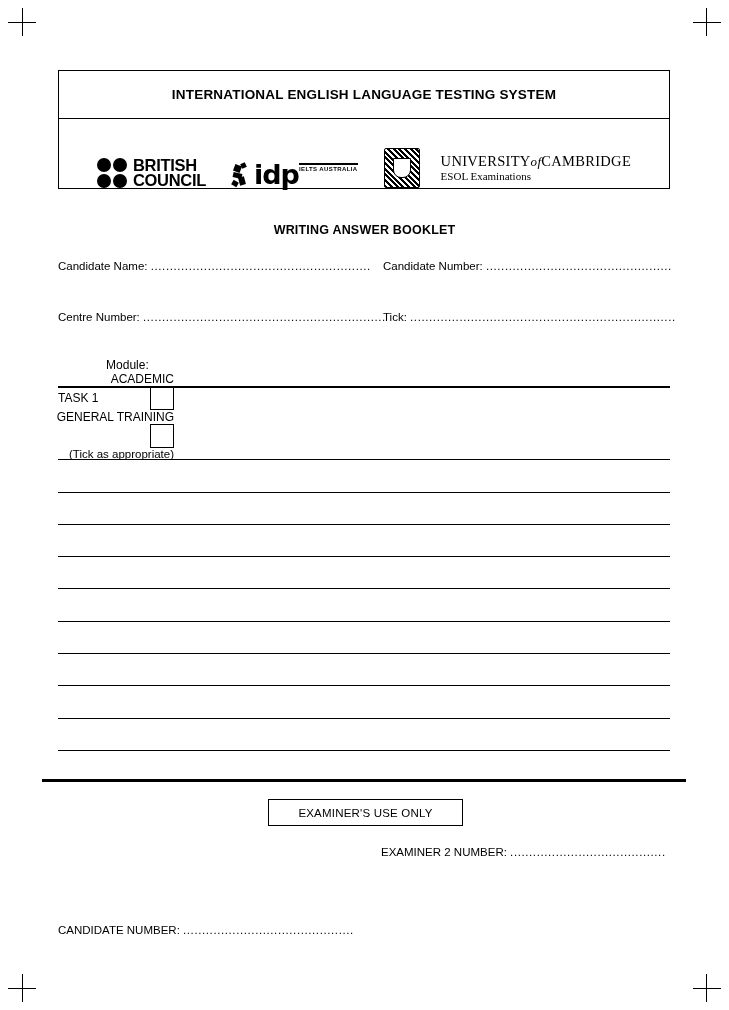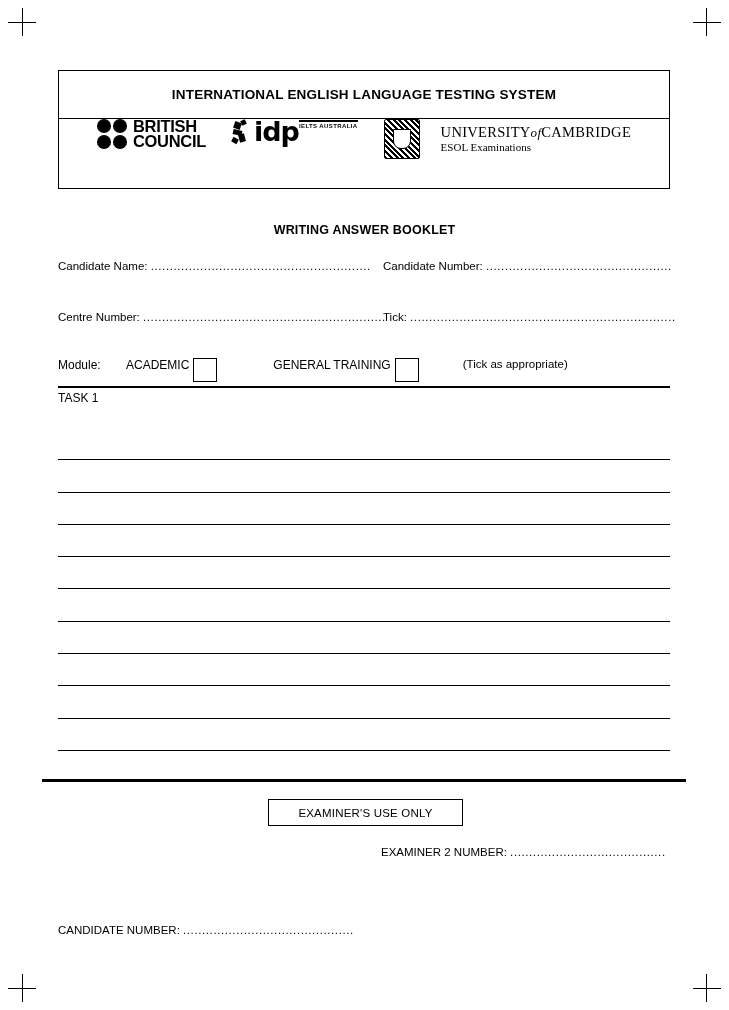--- a/index.html
+++ b/index.html
@@ -46,21 +46,21 @@
     border-bottom: 1px solid #000;
   }
   .header-title {
     font-size: 13.5px;
     font-weight: bold;
     letter-spacing: 0.2px;
   }
   .logo-row {
     height: 69px;
     display: flex;
-    align-items: flex-start;
+    align-items: flex-end;
     justify-content: center;
     gap: 26px;
   }
 
   
   .bc-logo {
     display: flex;
     align-items: center;
     gap: 6px;
   }
@@ -190,39 +190,40 @@
   }
   .f-name   { left: 58px;  top: 260px; }
   .f-number { left: 383px; top: 260px; }
   .f-centre { left: 58px;  top: 311px; }
   .f-date   { left: 383px; top: 311px; }
 
   .dots { letter-spacing: 0.6px; }
 
   .module-row {
     position: absolute;
-    left: 58px;
+    left: 50px;
     top: 358px;
     font-size: 12px;
     display: flex;
-    align-items: flex-start;
+    align-items: flex-end;
     white-space: nowrap;
+    flex-direction: column;
   }
   .module-label { width: 68px; }
   .tickbox {
     display: inline-block;
     width: 22px;
     height: 22px;
     border: 1px solid #000;
     vertical-align: middle;
     margin: 0 0 0 4px;
     background: #fff;
   }
   .module-gap { display: inline-block; width: 56px; }
-  .tick-note { margin-left: 44px; font-size: 11.5px; }
+  .tick-note { margin-left: 19px; font-size: 11.5px; }
 
   
   .rule-thick {
     position: absolute;
     left: 58px;
     width: 612px;
     height: 2px;
     background: #000;
   }
   .rule-top { top: 386px; }

